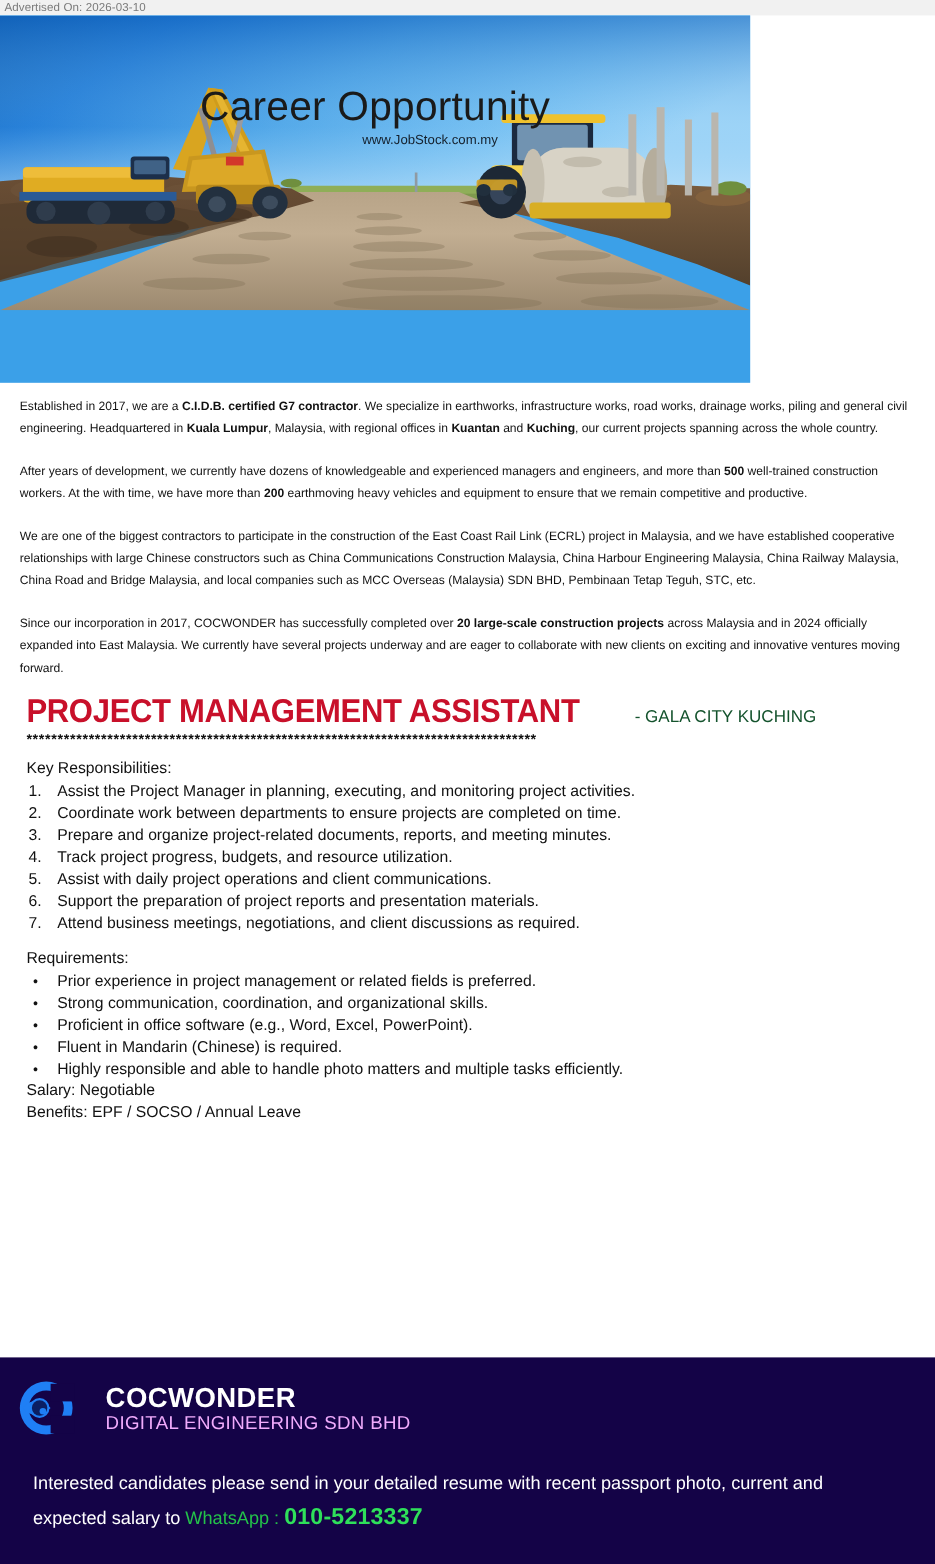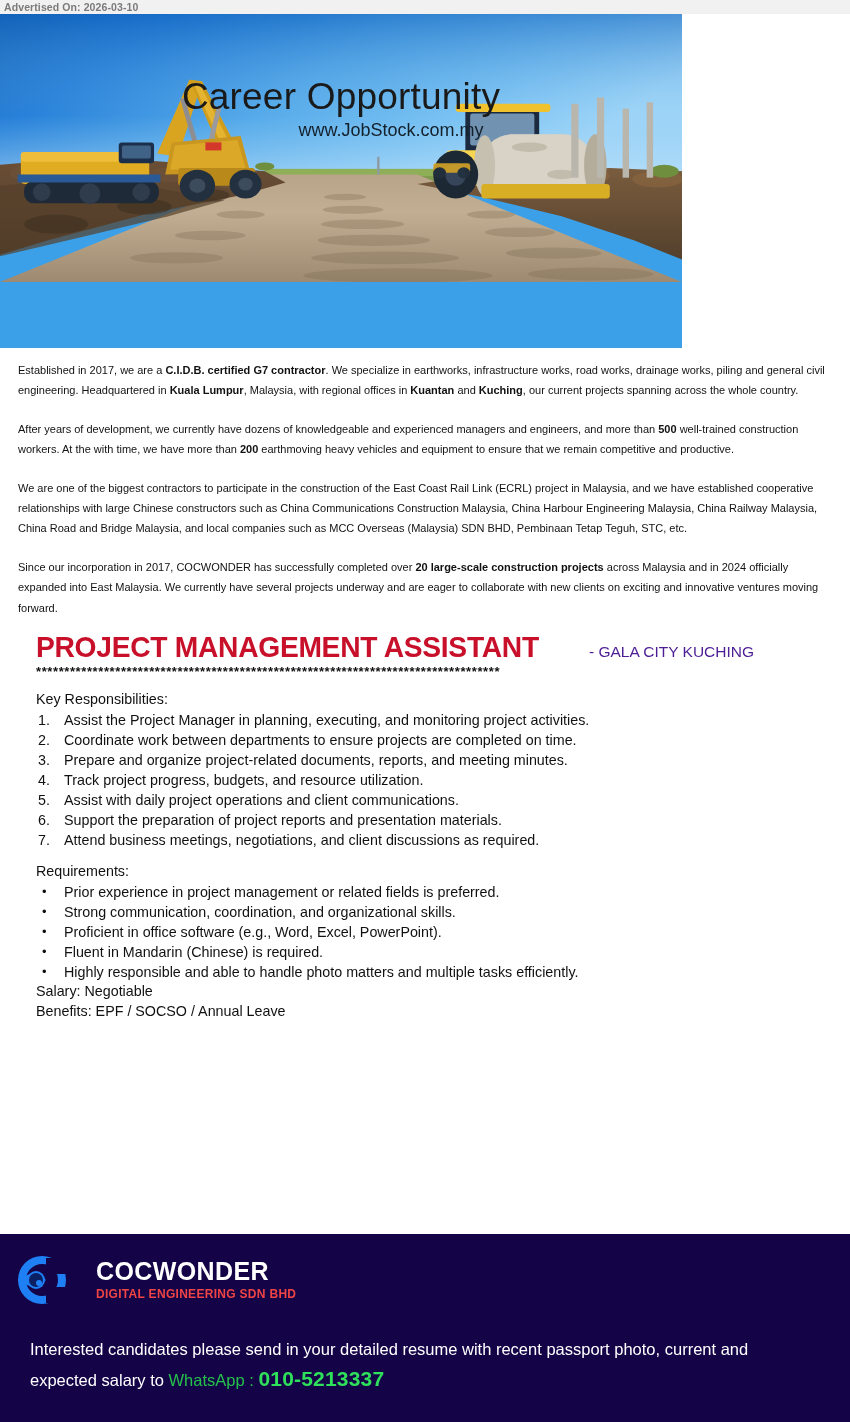--- a/index.html
+++ b/index.html
@@ -19,21 +19,21 @@
   
   .adbar {
     height: 14px;
     background: #f1f1f1;
     display: flex;
     align-items: center;
     padding-left: 4px;
   }
   .adbar-text {
     font-size: 10.5px;
-    font-weight: bold;
+    font-weight: normal;
     color: #7a7a7a;
     letter-spacing: 0.1px;
     line-height: 14px;
     white-space: nowrap;
     text-align: center;
   }
 
   
   .banner {
     position: relative;
@@ -52,60 +52,60 @@
     color: #1a1a1a;
     font-family: "Liberation Sans", sans-serif;
     letter-spacing: 0.2px;
     z-index: 4;
   }
   .banner-sub {
     position: absolute;
     left: 0; right: 0;
     top: 106px;
     text-align: center;
-    font-size: 18px;
+    font-size: 12px;
     color: #14202c;
     z-index: 4;
     padding-left: 100px;
   }
 
   
   .body-wrap {
     padding: 12px 14px 0 18px;
   }
   .para {
     font-size: 11px;
     line-height: 20.4px;
     color: #111;
     margin-bottom: 18px;
     text-align: left;
   }
   .para:last-child { margin-bottom: 0; }
   .para b { font-weight: bold; }
 
   
-  .job-sec { padding: 12px 14px 0 36px; }
+  .job-sec { padding: 12px 14px 0 24px; }
   .job-title-row {
     display: flex;
     align-items: baseline;
     gap: 10px;
   }
   .job-title {
     font-family: "Liberation Sans Narrow", "Liberation Sans", sans-serif;
     font-size: 30px;
     font-weight: bold;
     color: #c8102a;
     letter-spacing: -0.3px;
     transform: scaleX(0.94);
     transform-origin: left center;
     white-space: nowrap;
   }
   .job-loc {
     font-size: 15.5px;
-    color: #4c1d95;
+    color: #14532d;
     white-space: nowrap;
     margin-left: 8px;
   }
   .stars {
     font-size: 13px;
     font-weight: bold;
     letter-spacing: 0.6px;
     color: #111;
     line-height: 12px;
     margin-top: 2px;
@@ -164,24 +164,24 @@
   .logo-mark { width: 52px; height: 52px; flex: 0 0 52px; }
   .logo-text-block { display: flex; flex-direction: column; justify-content: center; }
   .logo-name {
     font-size: 25px;
     font-weight: bold;
     letter-spacing: 0.4px;
     color: #ffffff;
     line-height: 27px;
   }
   .logo-tag {
-    font-size: 12px;
-    font-weight: bold;
+    font-size: 17px;
+    font-weight: normal;
     letter-spacing: 0.3px;
-    color: #ef4444;
+    color: #f0abfc;
     line-height: 18px;
   }
   .contact {
     padding: 22px 10px 0 30px;
     font-size: 16.5px;
     line-height: 30px;
     color: #ffffff;
   }
   .wa { color: #24c24a; }
   .phone {

